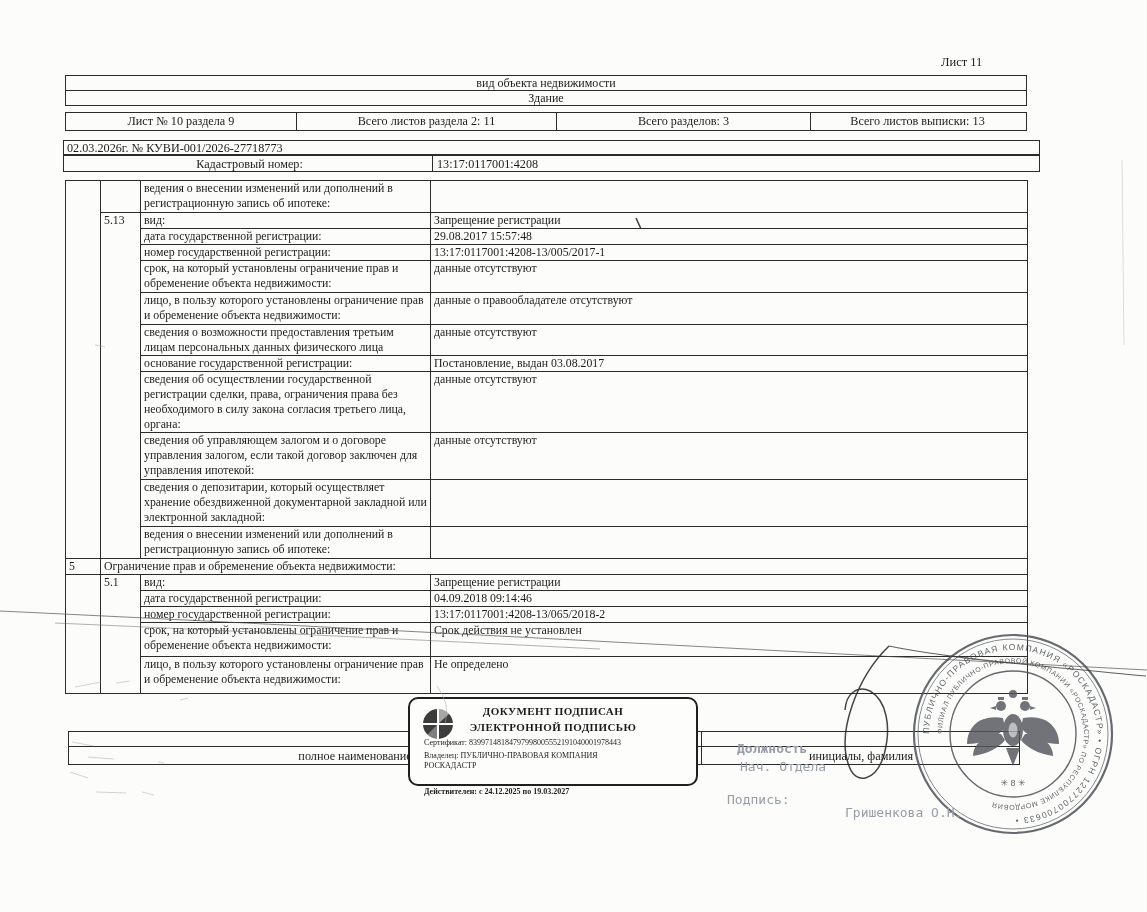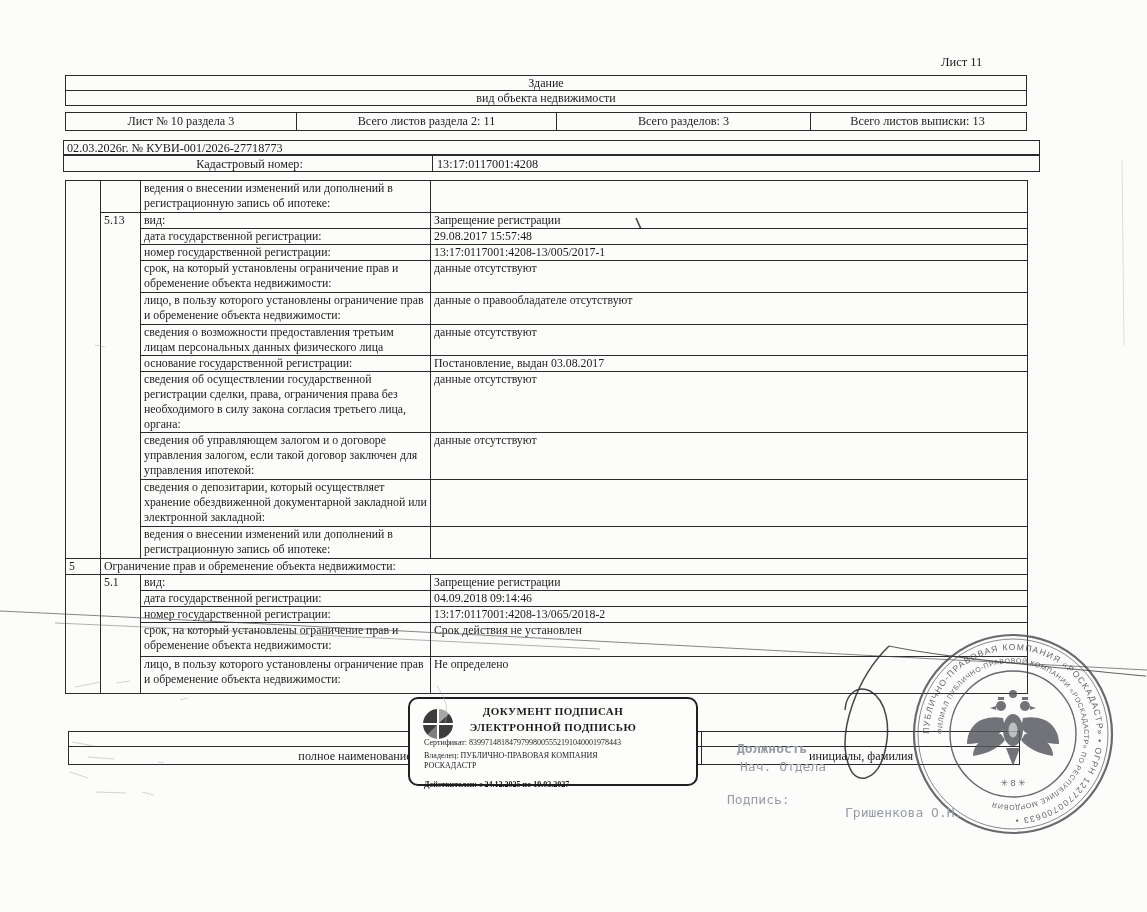--- a/index.html
+++ b/index.html
@@ -52,26 +52,26 @@
   #overlay{left:0;top:0;z-index:8;pointer-events:none;}
 </style>
 </head>
 <body>
 
 <div id="page">
 
   <div class="abs" id="sheet-label">Лист 11</div>
 
   <div class="abs hbox" id="title-box">
+    <div class="r">вид объекта недвижимости</div>
     <div class="r">Здание</div>
-    <div class="r">вид объекта недвижимости</div>
   </div>
 
   <div class="abs hbox" id="meta-box">
-    <div class="c" style="width:230px">Лист № 10 раздела 3</div>
+    <div class="c" style="width:230px">Лист № 10 раздела 9</div>
     <div class="c" style="width:260px">Всего листов раздела 2: 11</div>
     <div class="c" style="width:254px">Всего разделов: 3</div>
     <div class="c" style="width:214px">Всего листов выписки: 13</div>
   </div>
 
   <div class="abs hbox" id="date-box">02.03.2026г. № КУВИ-001/2026-27718773</div>
 
   <div class="abs hbox" id="cad-box">
     <div class="lbl">Кадастровый номер:</div>
     <div class="val">13:17:0117001:4208</div>
@@ -184,21 +184,21 @@
     <div class="big">ДОКУМЕНТ ПОДПИСАН</div>
     <div class="big" style="margin-top:3px">ЭЛЕКТРОННОЙ ПОДПИСЬЮ</div>
     <div class="small" style="margin-top:4px">
       <span>Сертификат:</span>
       <span>83997148184797998005552191040001978443</span>
     </div>
     <div class="small owner" style="margin-top:2px">
       <span>Владелец:</span>
       <span>ПУБЛИЧНО-ПРАВОВАЯ КОМПАНИЯ РОСКАДАСТР</span>
     </div>
-    <div class="small bold" style="margin-top:8px">Действителен: с 24.12.2025 по 19.03.2027</div>
+    <div class="small bold" style="margin-top:15px">Действителен: с 24.12.2025 по 19.03.2027</div>
   </div>
 
   <div class="abs gray-stamp" id="pos-label">Должность</div>
   <div class="abs gray-stamp" id="pos-value">Нач. Отдела</div>
   <div class="abs gray-stamp" id="sign-label">Подпись:</div>
   <div class="abs gray-stamp" id="name-value">Гришенкова О.Н.</div>
 
   <svg class="abs" id="seal" width="244" height="222" viewBox="0 0 244 222">
     <g stroke="#53565c" fill="none" opacity=".88">
       <circle cx="120" cy="110" r="99" stroke-width="2.2"></circle>

